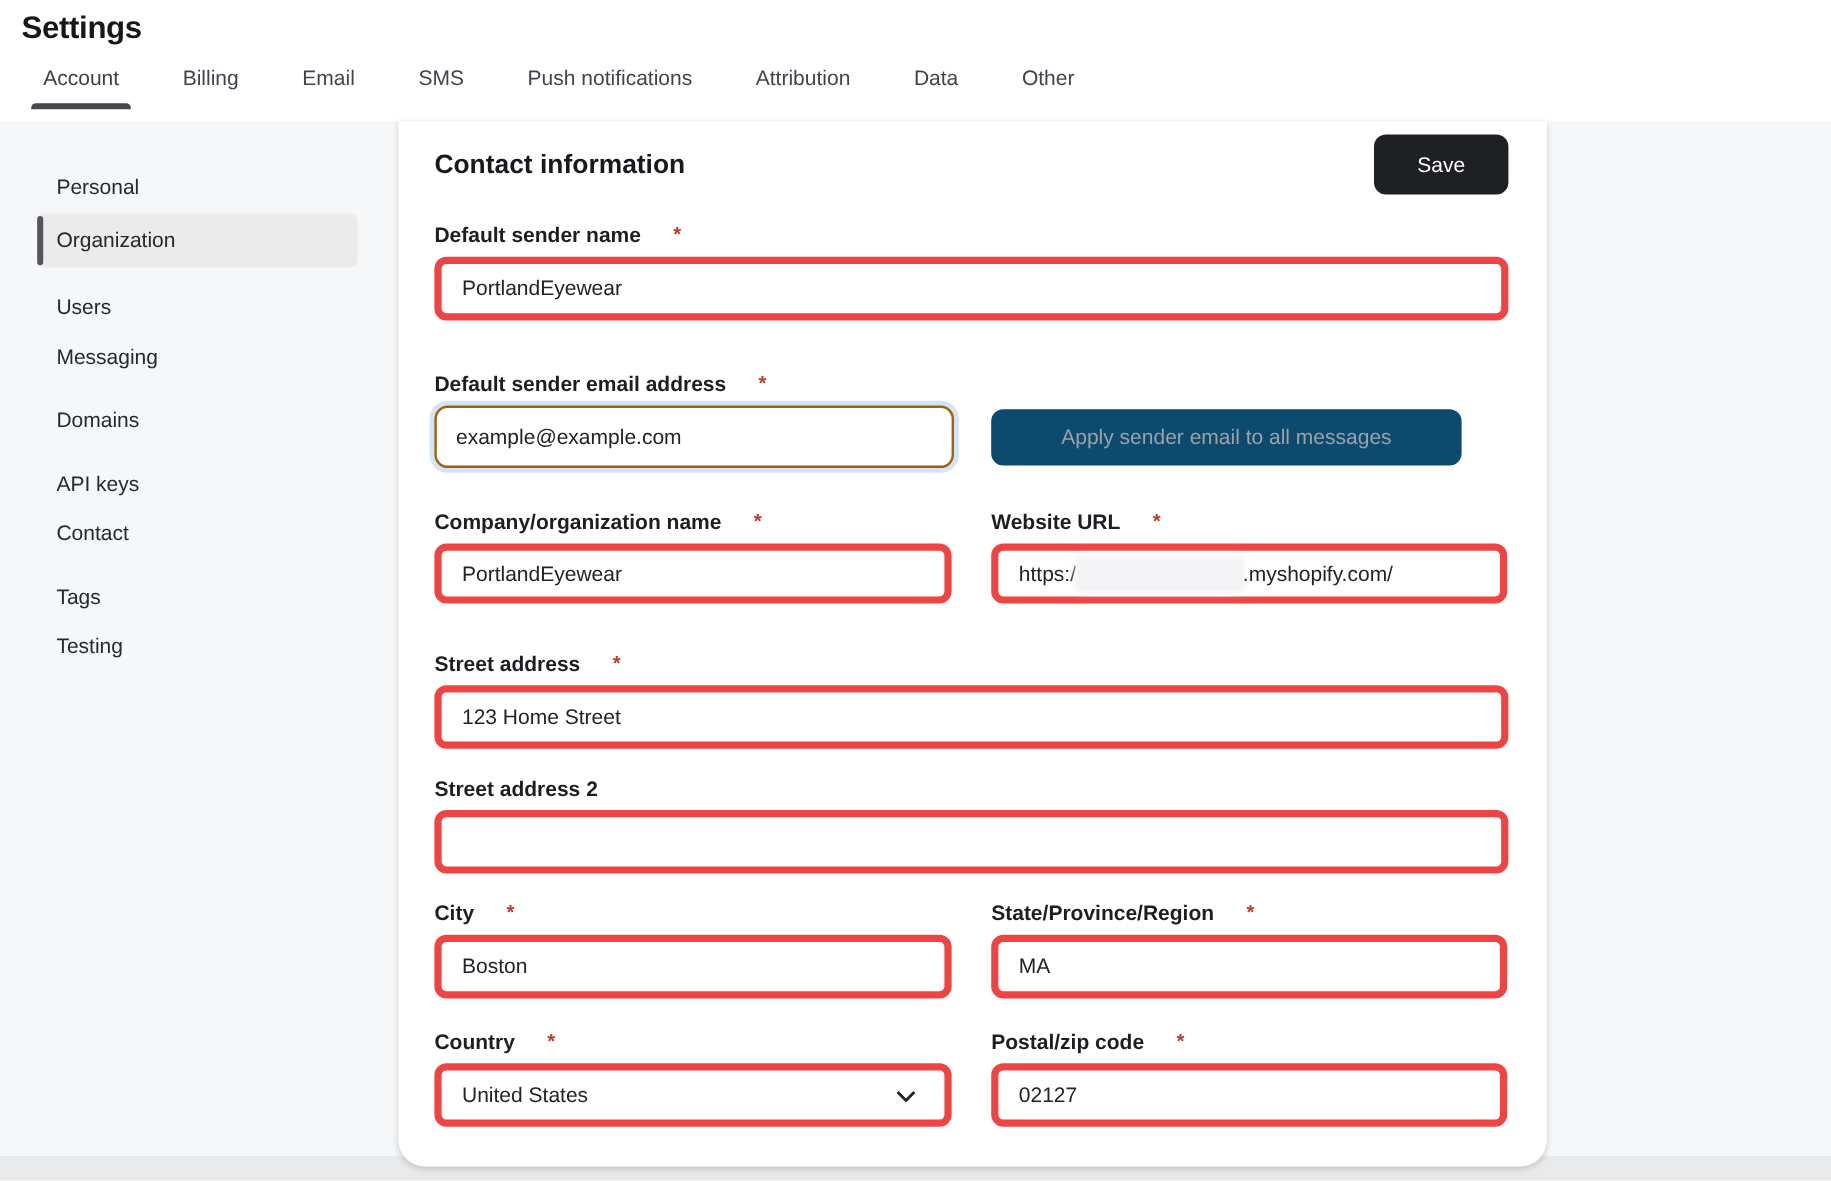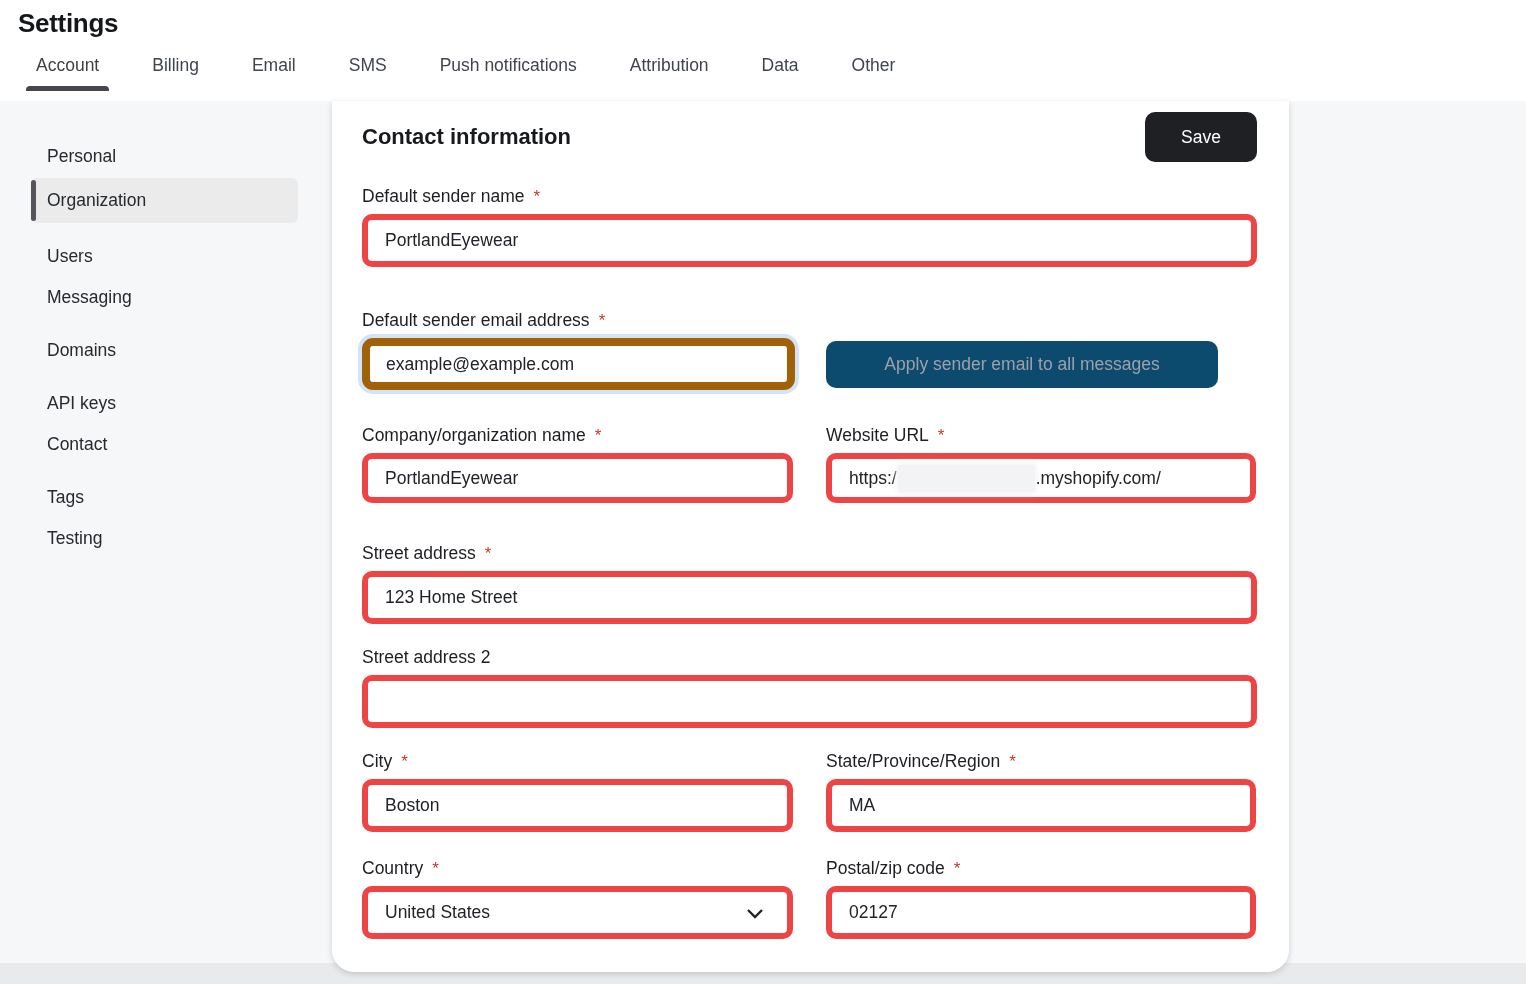--- a/index.html
+++ b/index.html
@@ -54,36 +54,36 @@
   .section-title { margin: 0; font-size: 22px; font-weight: bold; color: #17191d; }
   .save-btn {
     width: 112px; height: 50px; border: none; border-radius: 10px; cursor: pointer;
     background: #1e2024; color: #ffffff; font-family: inherit; font-size: 17.5px;
   }
 
   
   .fg { }
   .mt-23 { margin-top: 23px; } .mt-42 { margin-top: 42px; } .mt-34 { margin-top: 34px; }
   .mt-39 { margin-top: 39px; } .mt-22 { margin-top: 22px; } .mt-25 { margin-top: 25px; }
-  .field-label { display: flex; align-items: flex-end; gap: 9px; font-size: 17.5px; color: #1c1e22; margin-bottom: 7px; height: 22px; }
+  .field-label { display: flex; align-items: center; gap: 27px; font-size: 17.5px; color: #1c1e22; margin-bottom: 7px; height: 22px; font-weight: bold; }
   .req { color: #c13a2b; font-size: 17px; }
   .text-input, .fake-input, .select-box {
     width: 100%; height: 53px; background: #fff;
     border: 6px solid #ef4444; border-radius: 10px;
     font-family: inherit; font-size: 17.5px; color: #202327;
     padding: 0 17px; outline: none;
   }
   .h50 { height: 50px; }
   .row { display: flex; gap: 33px; }
   .col-l { width: 431px; } .col-r { width: 430px; }
 
   .email-row { display: flex; align-items: center; gap: 31px; }
   .email-input {
     width: 433px; height: 52px; flex: none;
-    border: 8px solid #a16207; padding: 0 16px;
+    border: 2px solid #a16207; padding: 0 16px;
     box-shadow: 0 0 0 4px #d3e4f8; border-radius: 11px;
   }
   .apply-btn {
     width: 392px; height: 47px; flex: none; border: none; border-radius: 10px;
     background: #0c4a6e; color: #9da1a8; font-family: inherit; font-size: 17.5px;
     cursor: default;
   }
 
   .fake-input { display: flex; align-items: center; }
   .redact {

